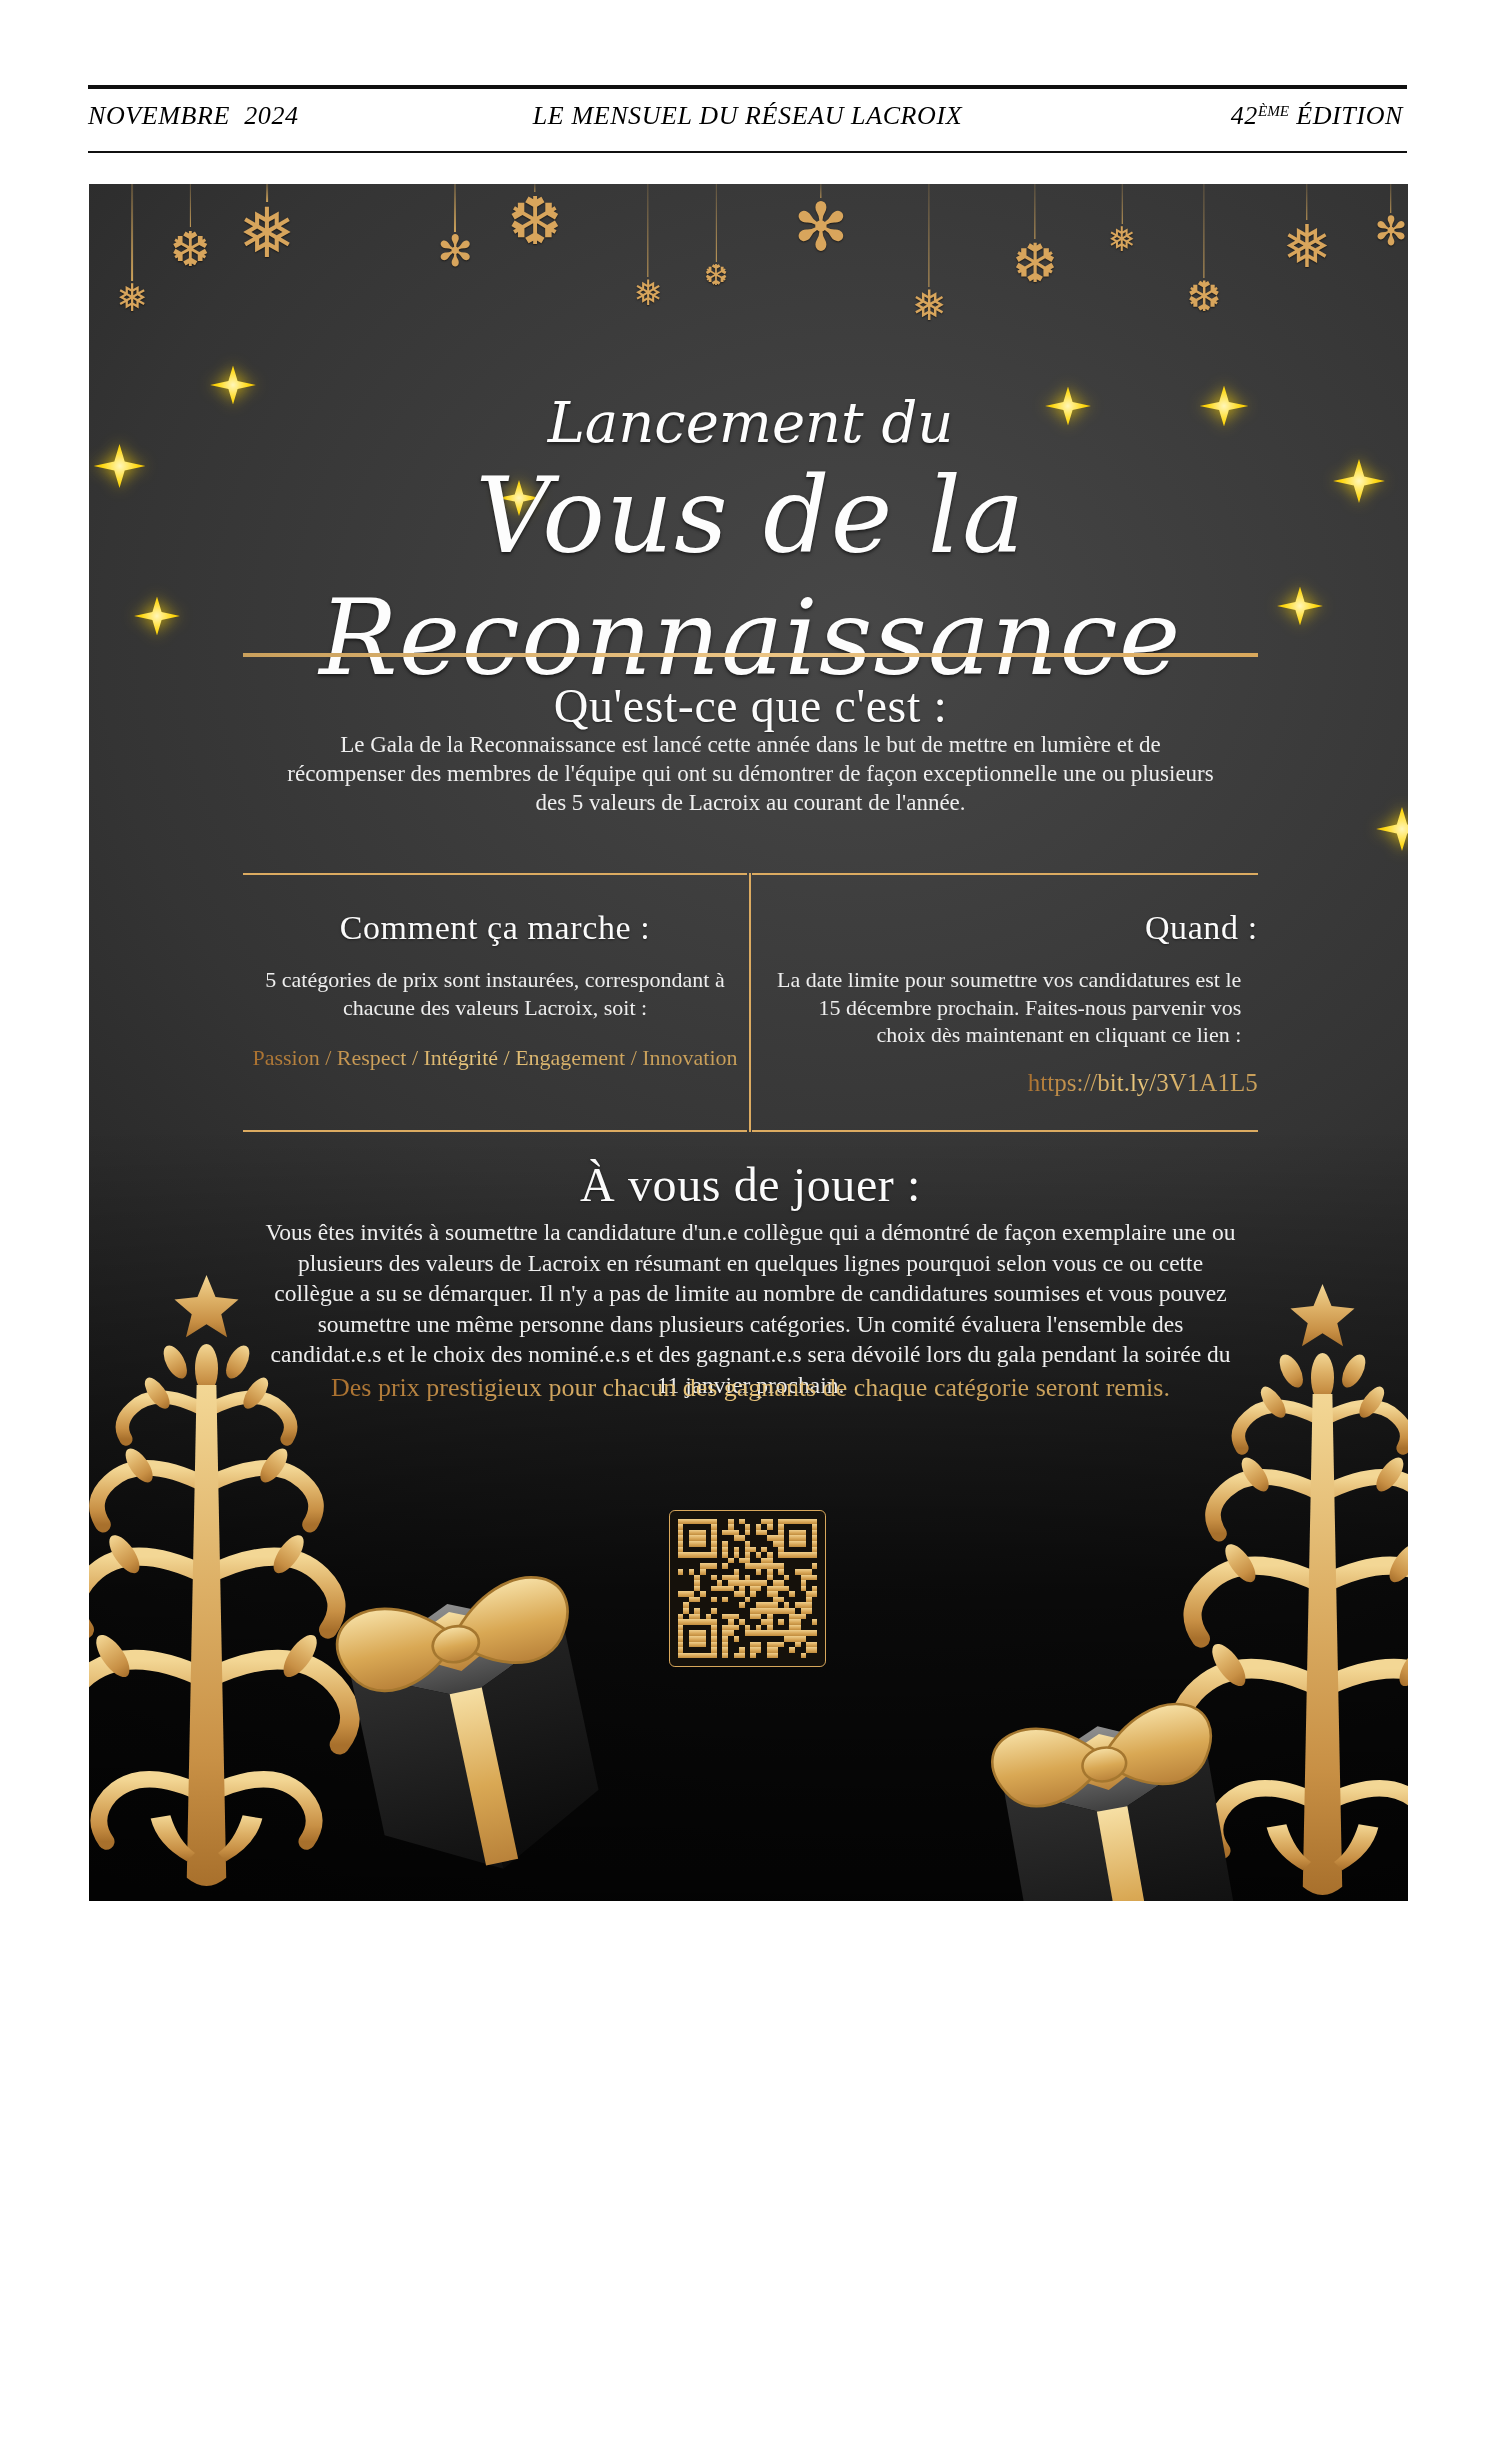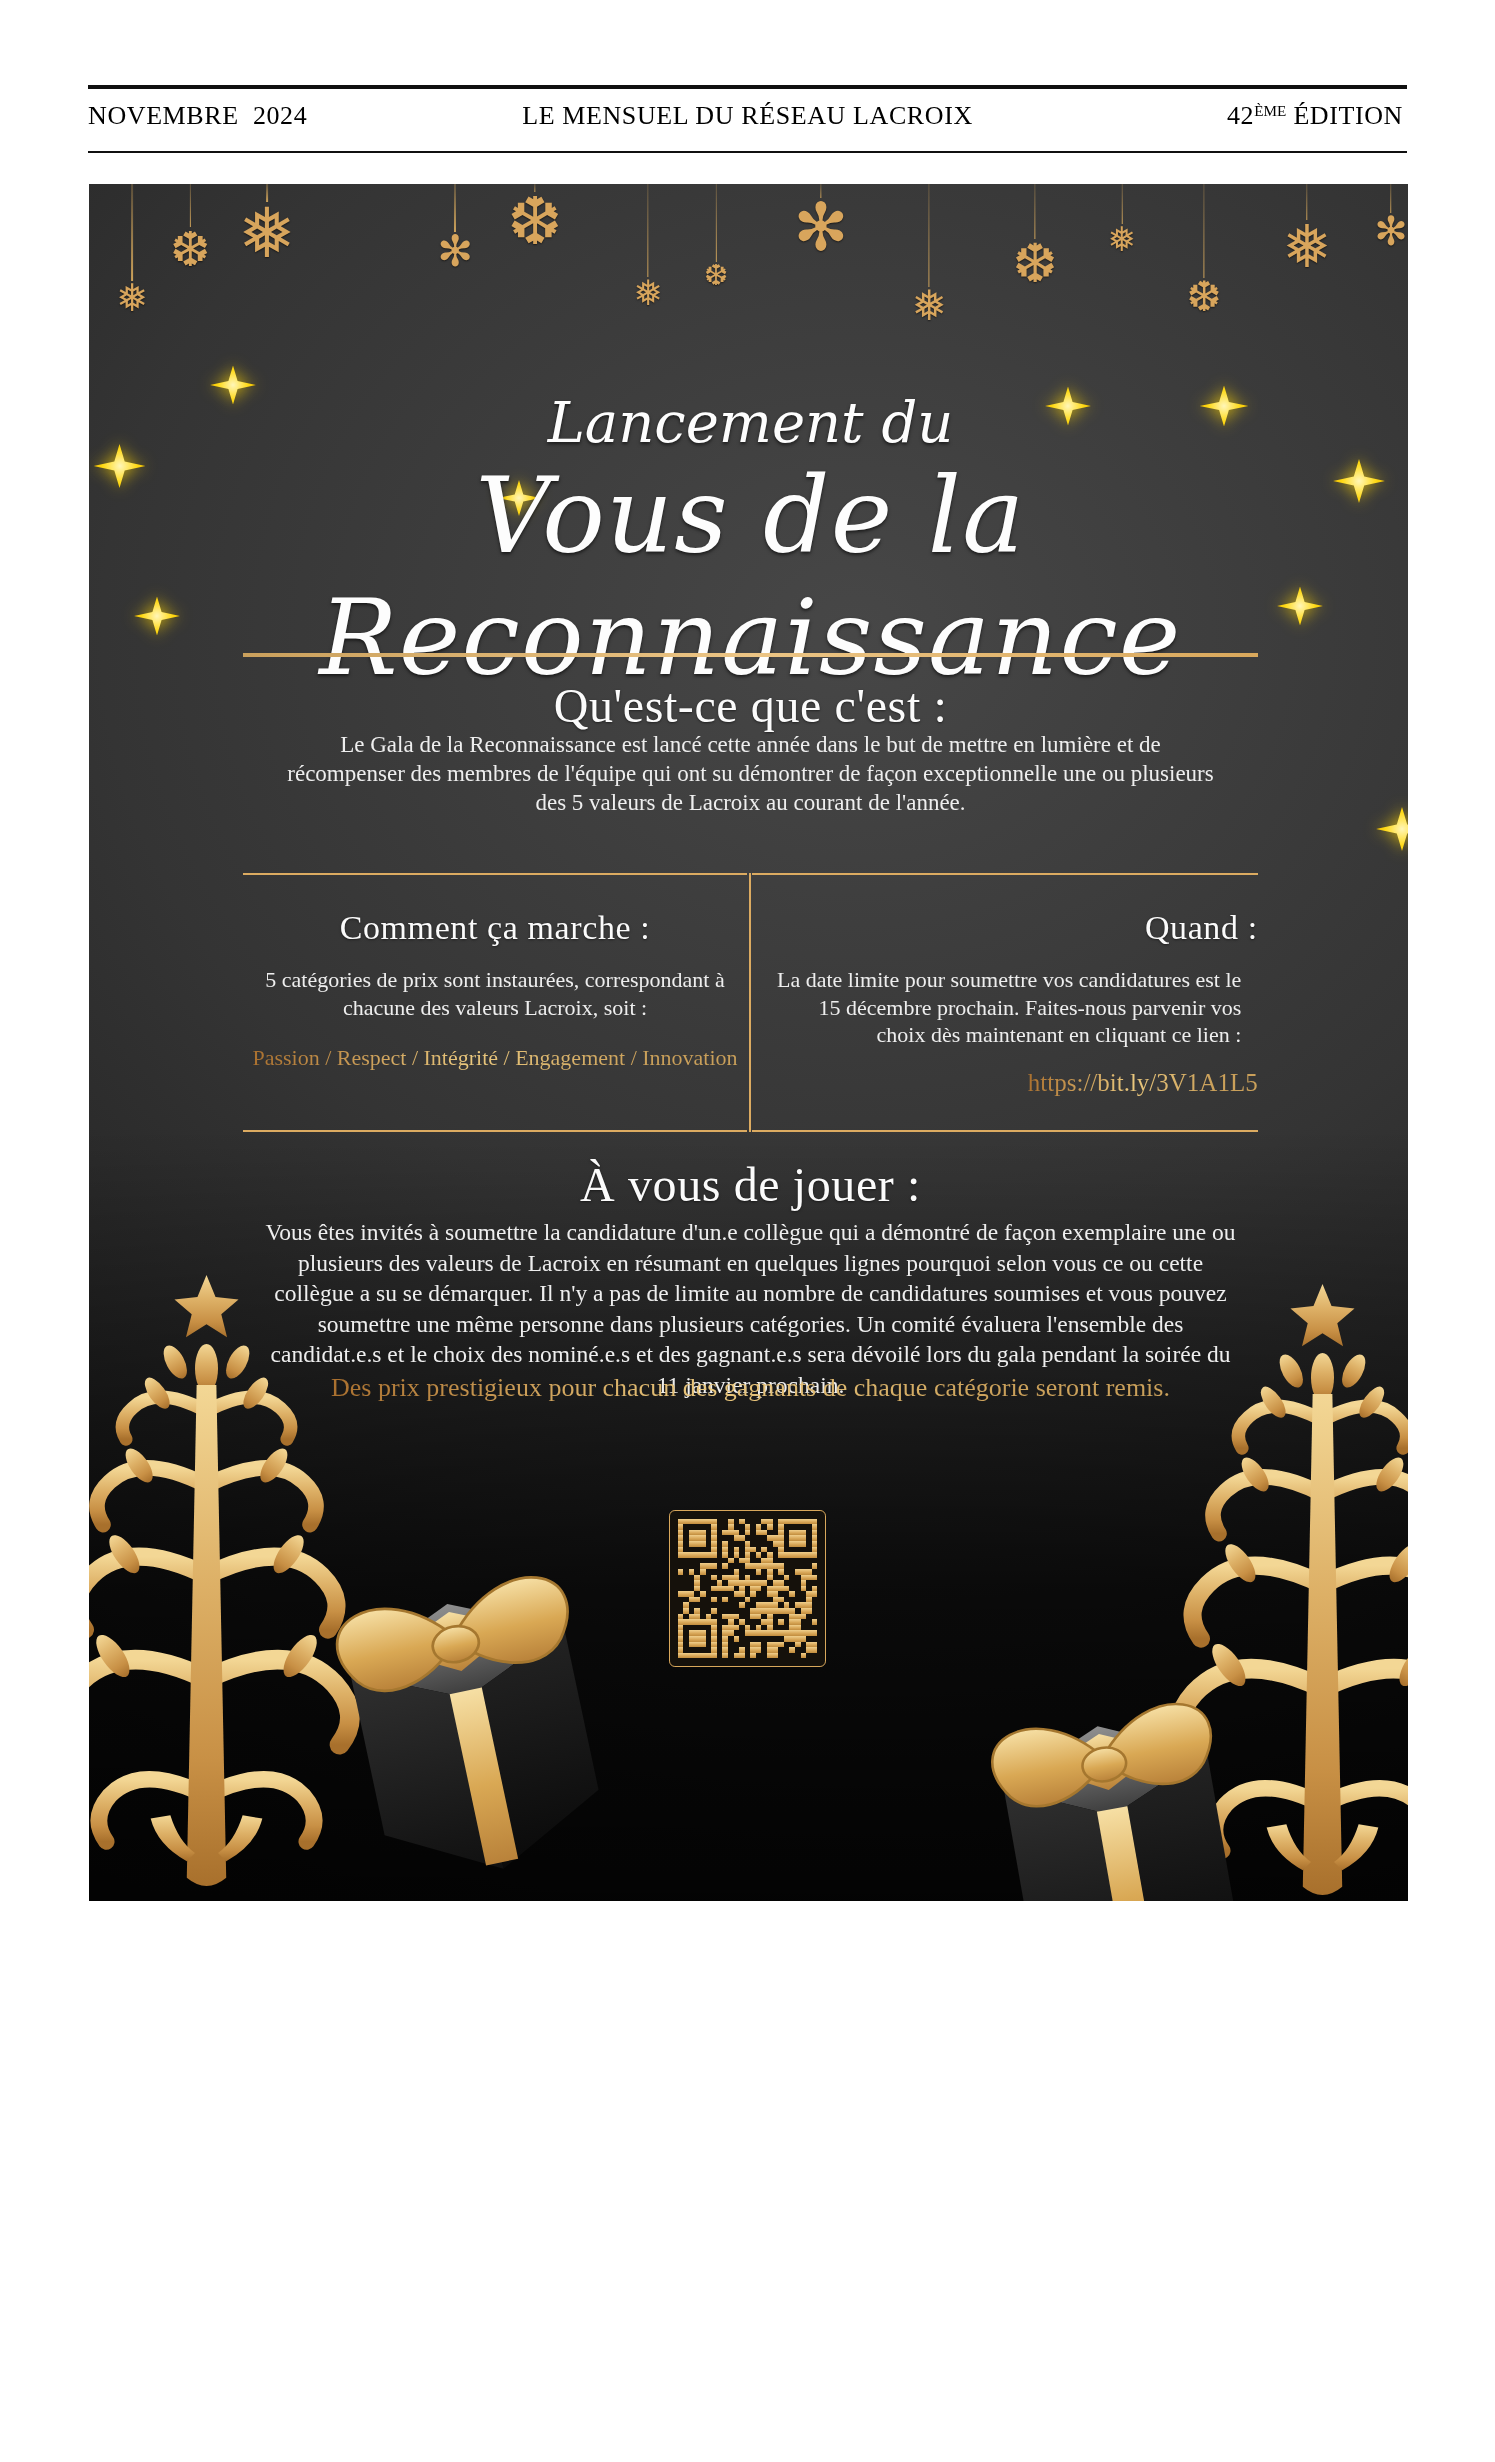--- a/index.html
+++ b/index.html
@@ -3,21 +3,21 @@
 <meta charset="utf-8">
 <style>
   html,body{margin:0;padding:0;background:#ffffff;}
   .page{position:relative;width:1495px;height:2462px;background:#ffffff;overflow:hidden;
         font-family:"Liberation Serif","DejaVu Serif",serif;color:#000;}
 
   
   .hdr-rule{position:absolute;left:88px;right:88px;background:#101010;}
   .hdr-rule.top{top:85px;height:3.5px;}
   .hdr-rule.bottom{top:151px;height:2.3px;}
-  .hdr-row{position:absolute;left:88px;right:88px;top:101px;height:47px;}
+  .hdr-row{position:absolute;left:88px;right:88px;top:101px;height:47px;font-style:italic;}
   .hdr-item{position:absolute;top:0;font-size:26px;letter-spacing:0.6px;white-space:pre;
             font-family:"Liberation Serif",serif;}
   .hdr-date{left:0;}
   .hdr-title{left:50%;transform:translateX(-50%);}
   .hdr-edition{right:4px;}
   .hdr-edition sup{font-size:15.2px;vertical-align:8.2px;letter-spacing:0;}
 
   
   .poster{position:absolute;left:89px;top:184px;width:1319px;height:1717px;overflow:hidden;
           background:

